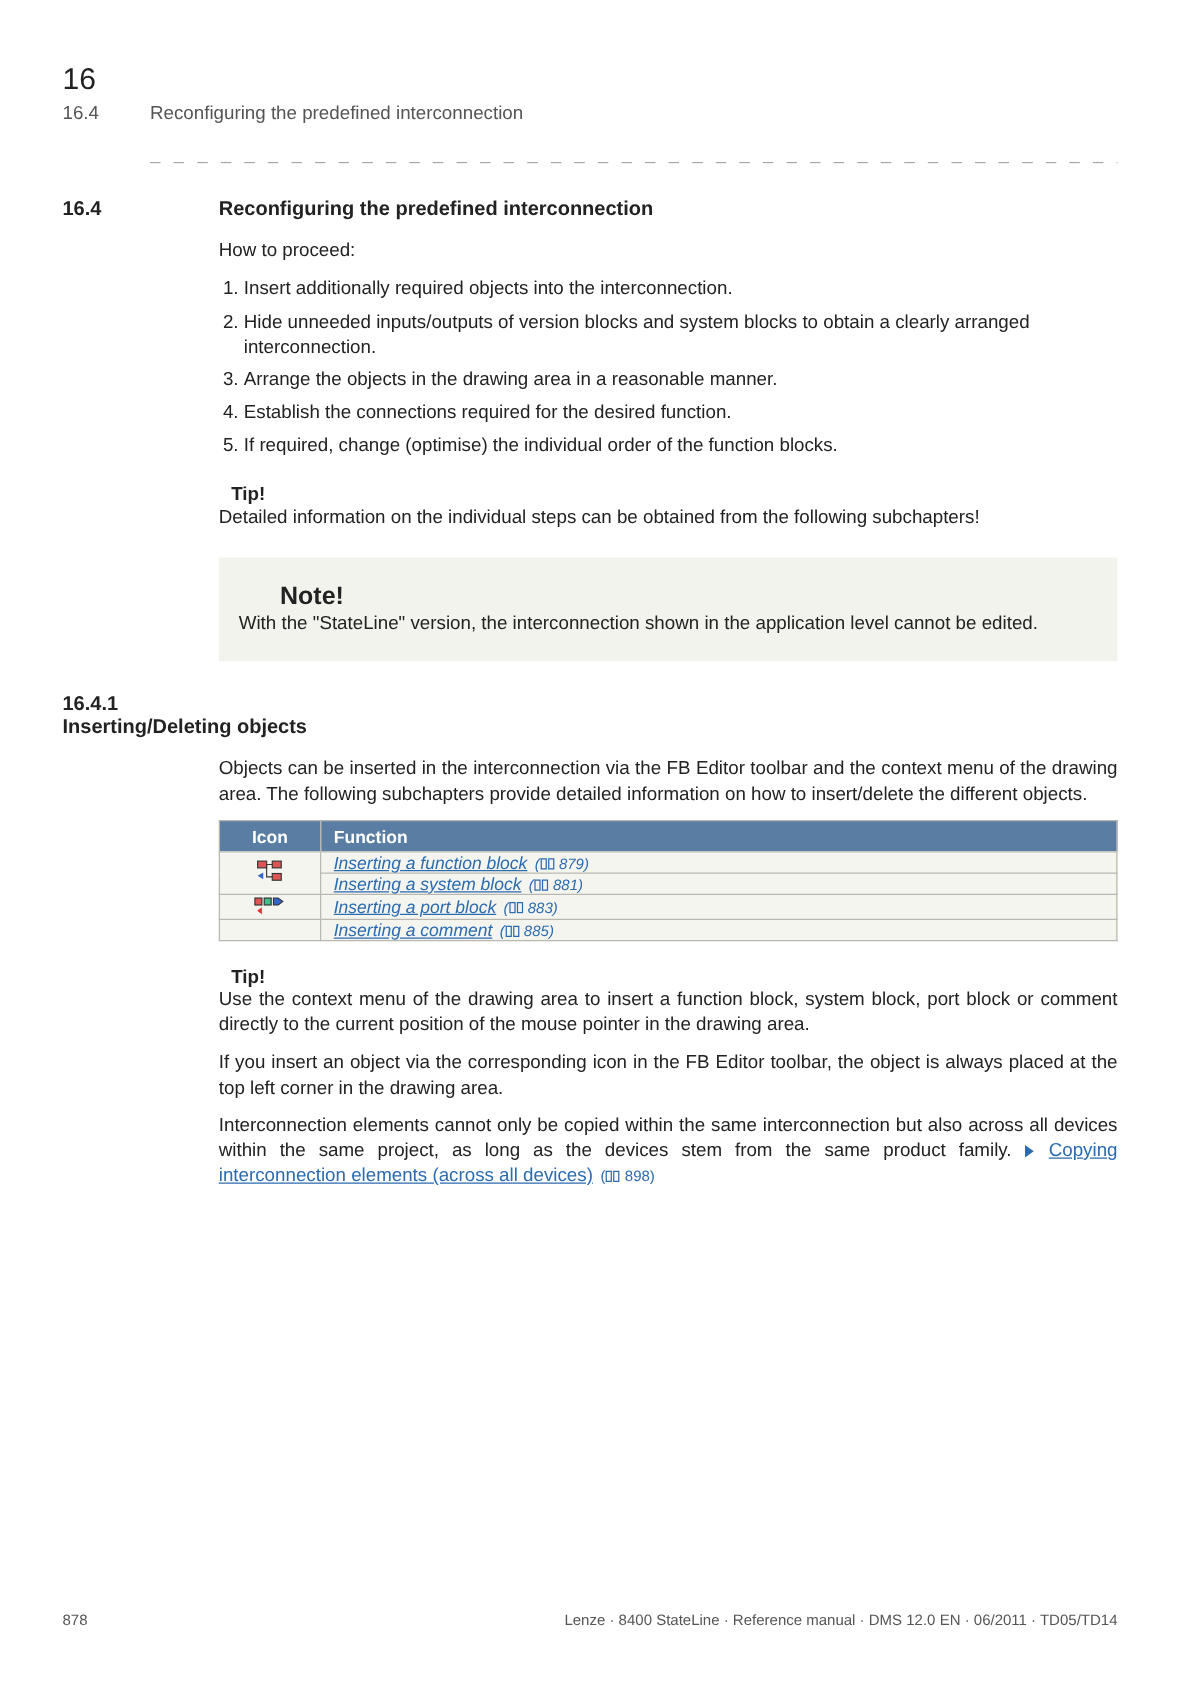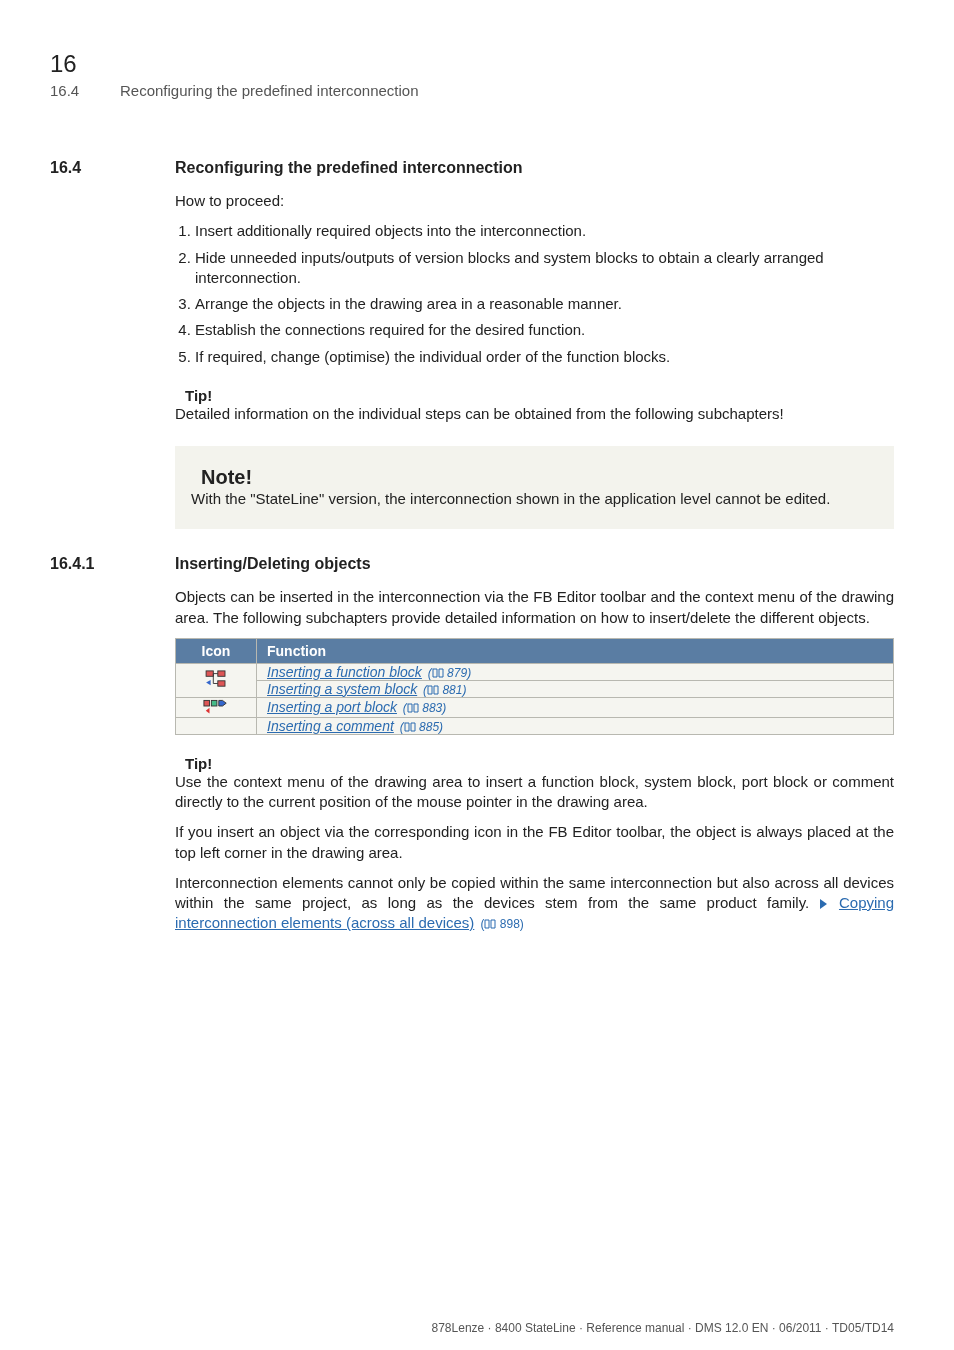--- a/index.html
+++ b/index.html
@@ -96,21 +96,21 @@
   }
   .tip-label { font-weight: 700; font-size: 15px; margin-top: 6px; text-align: right; }
   .tip-body { margin-left: 40px; line-height: 1.4; text-align: justify; }
 
   
   .note-box {
     background: var(--note-bg);
     padding: 14px 16px 10px 16px;
     margin: 22px 0 20px 0;
   }
-  .note-label { font-weight: 700; font-size: 20px; margin-top: 6px; }
+  .note-label { font-weight: 700; font-size: 20px; margin-top: 6px; margin-left: 23px; }
   .note-text { margin: 10px 0 0 46px; text-align: justify; line-height: 1.4; }
 
   
   table.fn {
     border-collapse: collapse;
     width: 100%;
     margin: 10px 0 14px 0;
     font-size: 14px;
   }
   table.fn th {
@@ -149,25 +149,25 @@
     width:0;height:0;
     border-top:5px solid transparent;
     border-bottom:5px solid transparent;
     border-left:7px solid var(--link-color);
     vertical-align: -1px;
     margin-right: 2px;
   }
 
   .footer {
     position: absolute;
-    bottom: 15px;
+    bottom: 47px;
     left: 50px;
     right: var(--right-margin);
     display: flex;
-    justify-content: flex-end;
+    justify-content: space-between;
     font-size: 12px;
     color: #555;
   }
 
   
   .fb-icon { width: 22px; height: 18px; }
   .port-icon { width: 26px; height: 16px; }
 </style>
 </head>
 <body>
@@ -221,21 +221,21 @@
             <circle cx="20" cy="12" r="3" fill="#333"></circle>
             <rect x="17" y="17" width="6" height="16" fill="#333"></rect>
           </svg>
         </span>
         <span class="note-label">Note!</span>
       </div>
       <p class="note-text">With the "StateLine" version, the interconnection shown in the application level cannot be edited.</p>
     </div>
   </div>
 
-  <div class="section-row" style="margin-top:26px;">
+  <div class="section-row" style="margin-top:26px;flex-direction:column;">
     <div class="section-num">16.4.1</div>
     <div>Inserting/Deleting objects</div>
   </div>
 
   <div class="content">
     <p style="text-align:justify;">Objects can be inserted in the interconnection via the FB Editor toolbar and the context menu of the drawing area. The following subchapters provide detailed information on how to insert/delete the different objects.</p>
 
     <table class="fn">
       <thead>
         <tr>

